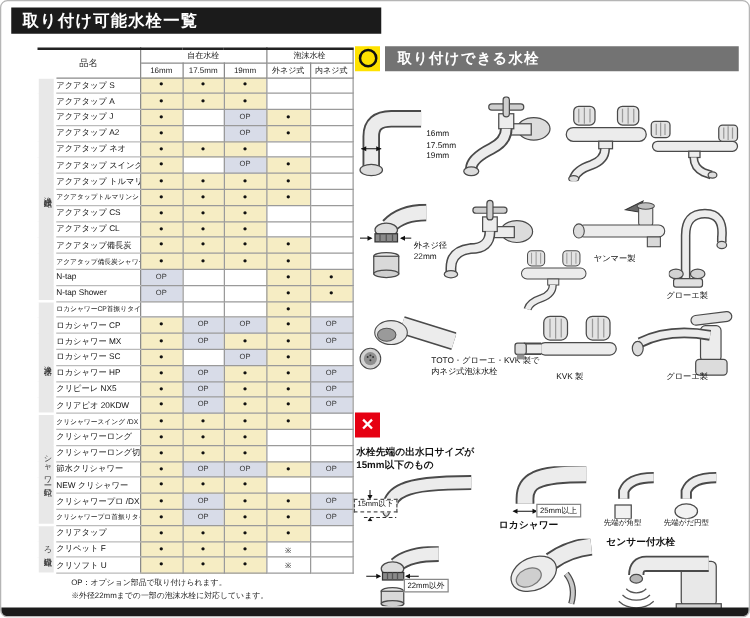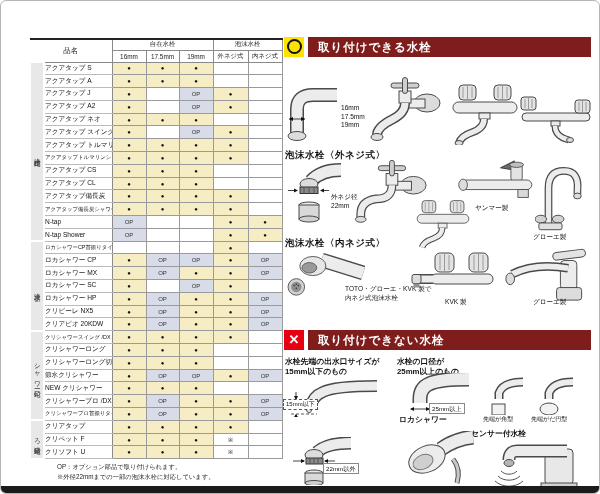--- a/index.html
+++ b/index.html
@@ -30,38 +30,39 @@
   .vc.dot { background:#f6edc4; }
   .vc.op  { background:#d8dce8; color:#333; }
   .notes { position:absolute; left:56px; top:461px; font-size:6.3px; color:#222; line-height:9.5px; }
 
   
   .sec-icon { position:absolute; width:20px; height:20px; box-sizing:border-box; }
   .ok-ic { left:283px; top:36px; background:#ffe200; }
   .ok-ic i { display:block; width:11px; height:11px; border:2.5px solid #111; border-radius:50%; margin:2px auto; }
   .ng-ic { left:283px; top:329px; background:#e60012; color:#fff; font-weight:bold;
            text-align:center; line-height:20px; font-size:13px; }
-  .sec-bar { position:absolute; height:20px; background:#7f1d1d; color:#fff; font-weight:bold;
+  .sec-bar { position:absolute; height:20px; background:#737373; color:#fff; font-weight:bold;
              font-size:11.5px; line-height:20px; padding-left:10px; box-sizing:border-box;
              width:283px; left:307px; letter-spacing:1px; }
   .ok-bar { top:36px; }  .ng-bar { top:329px; }
   .sub-h { position:absolute; font-size:9.5px; font-weight:bold; letter-spacing:.5px; }
   .cap { position:absolute; font-size:6.6px; line-height:8.5px; }
   .cap.b { font-weight:bold; font-size:7.8px; line-height:10px; }
   .dashed-box { position:absolute; border:1px dashed #555; font-size:6px; padding:0 2px;
                 background:#fff; line-height:9px; z-index:3; }
   .thin-box { position:absolute; border:1px solid #888; font-size:6.2px; padding:0 2px;
               background:#fff; line-height:9px; z-index:3; }
   .ill { position:absolute; }
 </style>
 </head>
 <body>
 
 <div class="page">
 
+  <div class="title-bar">取り付け可能水栓一覧</div>
 
   <div class="tbl">
     <table class="cmp">
       <colgroup>
         <col style="width:14px">
           <col style="width:68px">
           <col style="width:34px">
         <col style="width:33px">
           <col style="width:34px">
           <col style="width:35px">
@@ -399,21 +400,20 @@
     <rect x="56" y="7" width="15" height="13" rx="3" fill="#e3e3e3" stroke="#4a4a4a"></rect>
     <line x1="60" y1="9" x2="60" y2="18" stroke="#9a9a9a"></line>
       <line x1="63.5" y1="8" x2="63.5" y2="19" stroke="#9a9a9a"></line>
       <line x1="67" y1="9" x2="67" y2="18" stroke="#9a9a9a"></line>
     <rect x="32" y="28" width="9" height="5" fill="#ececec" stroke="#4a4a4a"></rect>
     <path d="M36 33 Q36 41 44 45 L50 47" fill="none" stroke="#4a4a4a" stroke-width="7"></path>
     <path d="M36 33 Q36 41 44 45 L50 47" fill="none" stroke="#ececec" stroke-width="4.5"></path>
     <ellipse cx="51" cy="47" rx="3.5" ry="2.5" fill="#dcdcdc" stroke="#4a4a4a"></ellipse>
   </svg>
 
-  <div class="sub-h" style="left:284px;top:148px">泡沫水栓〈外ネジ式〉</div>
 
   <svg class="ill" style="left:284px;top:162px" width="58" height="68" viewBox="0 0 58 68">
     <path d="M56 7 Q36 7 26 18" fill="none" stroke="#4a4a4a" stroke-width="14"></path>
     <path d="M56 7 Q36 7 26 18" fill="none" stroke="#ececec" stroke-width="11"></path>
     <ellipse cx="24" cy="21" rx="9" ry="5.5" fill="#dcdcdc" stroke="#4a4a4a"></ellipse>
     <rect x="15" y="24" width="18" height="6.5" fill="#8a8a8a" stroke="#333"></rect>
     <line x1="19" y1="24" x2="19" y2="30.5" stroke="#555"></line>
       <line x1="24" y1="24" x2="24" y2="30.5" stroke="#555"></line>
       <line x1="29" y1="24" x2="29" y2="30.5" stroke="#555"></line>
     <line x1="3" y1="27.5" x2="12" y2="27.5" stroke="#111" stroke-width="0.8"></line>
@@ -468,21 +468,20 @@
   <svg class="ill" style="left:534px;top:158px" width="54" height="72" viewBox="0 0 56 74">
     <path d="M14 70 L14 30 Q14 12 30 12 Q46 12 44 32 L44 36" fill="none" stroke="#4a4a4a" stroke-width="8"></path>
     <path d="M14 70 L14 30 Q14 12 30 12 Q46 12 44 32 L44 36" fill="none" stroke="#ececec" stroke-width="5.5"></path>
     <ellipse cx="44" cy="38" rx="4" ry="3" fill="#dcdcdc" stroke="#4a4a4a"></ellipse>
     <ellipse cx="6" cy="62" rx="6" ry="4" fill="#d2d2d2" stroke="#4a4a4a"></ellipse>
     <ellipse cx="24" cy="62" rx="6" ry="4" fill="#d2d2d2" stroke="#4a4a4a"></ellipse>
     <rect x="4" y="66" width="24" height="7" rx="2" fill="#e0e0e0" stroke="#4a4a4a"></rect>
   </svg>
   <div class="cap" style="left:532px;top:232px">グローエ製</div>
 
-  <div class="sub-h" style="left:284px;top:236px">泡沫水栓〈内ネジ式〉</div>
 
   <svg class="ill" style="left:284px;top:246px" width="80" height="52" viewBox="0 0 92 56">
     <path d="M90 28 L42 13" fill="none" stroke="#4a4a4a" stroke-width="17"></path>
     <path d="M90 28 L42 13" fill="none" stroke="#ececec" stroke-width="14"></path>
     <ellipse cx="32" cy="20" rx="15" ry="11" fill="#e6e6e6" stroke="#4a4a4a"></ellipse>
     <ellipse cx="28" cy="22" rx="8.5" ry="6" fill="#9a9a9a" stroke="#555"></ellipse>
     <circle cx="13" cy="44" r="9.5" fill="#d2d2d2" stroke="#4a4a4a"></circle>
     <circle cx="13" cy="44" r="6" fill="#8f8f8f"></circle>
     <circle cx="10.5" cy="42.5" r="0.9" fill="#333"></circle>
       <circle cx="15.5" cy="42.5" r="0.9" fill="#333"></circle>
@@ -515,29 +514,24 @@
     <rect x="58" y="4" width="34" height="8" rx="4" fill="#e3e3e3" stroke="#4a4a4a" transform="rotate(-7 75 8)"></rect>
     <rect x="66" y="14" width="17" height="30" rx="4" fill="#ececec" stroke="#4a4a4a"></rect>
     <path d="M74 22 Q40 16 16 28" fill="none" stroke="#4a4a4a" stroke-width="9"></path>
     <path d="M74 22 Q40 16 16 28" fill="none" stroke="#ececec" stroke-width="6"></path>
     <ellipse cx="14" cy="33" rx="4.5" ry="6" fill="#dcdcdc" stroke="#4a4a4a"></ellipse>
     <rect x="62" y="42" width="26" height="13" rx="3" fill="#dcdcdc" stroke="#4a4a4a"></rect>
   </svg>
   <div class="cap" style="left:532px;top:297px">グローエ製</div>
 
   <div class="sec-icon ng-ic">✕</div>
-  <div class="sec-bar ng-bar">取り付けできない水栓</div>
 
   <div class="cap b" style="left:284px;top:356px;width:110px">
     <div>水栓先端の出水口サイズが</div>
     <div>15mm以下のもの</div>
-  </div>
-  <div class="cap b" style="left:396px;top:356px;width:100px">
-    <div>水栓の口径が</div>
-    <div>25mm以上のもの</div>
   </div>
 
   <svg class="ill" style="left:290px;top:378px" width="88" height="38" viewBox="0 0 88 38">
     <path d="M86 7 Q44 7 32 13 Q22 17 20 27" fill="none" stroke="#4a4a4a" stroke-width="12"></path>
     <path d="M86 7 Q44 7 32 13 Q22 17 20 27" fill="none" stroke="#ececec" stroke-width="9"></path>
     <ellipse cx="18" cy="28" rx="3" ry="6" fill="#dcdcdc" stroke="#4a4a4a"></ellipse>
     <line x1="0" y1="21" x2="26" y2="21" stroke="#333" stroke-width="0.8" stroke-dasharray="3 2"></line>
     <line x1="0" y1="35" x2="26" y2="35" stroke="#333" stroke-width="0.8" stroke-dasharray="3 2"></line>
     <line x1="5" y1="13" x2="5" y2="20" stroke="#111" stroke-width="0.8"></line>
       <polygon points="5,21 3,17 7,17" fill="#111"></polygon>
@@ -562,21 +556,21 @@
   </svg>
   <svg class="ill" style="left:534px;top:376px" width="40" height="38" viewBox="0 0 40 38">
     <path d="M38 5 Q18 5 14 16 L14 22" fill="none" stroke="#4a4a4a" stroke-width="9"></path>
     <path d="M38 5 Q18 5 14 16 L14 22" fill="none" stroke="#ececec" stroke-width="6"></path>
     <ellipse cx="14" cy="32" rx="9" ry="6" fill="#f2f2f2" stroke="#4a4a4a"></ellipse>
   </svg>
   <div class="cap" style="left:482px;top:414px;font-size:6px">先端が角型</div>
   <div class="cap" style="left:530px;top:414px;font-size:6px">先端がだ円型</div>
 
   <div class="cap b" style="left:398px;top:414px">ロカシャワー</div>
-  <div class="cap b" style="left:470px;top:428px">センサー付水栓</div>
+  <div class="cap b" style="left:484px;top:428px">センサー付水栓</div>
 
   <svg class="ill" style="left:286px;top:436px" width="66" height="48" viewBox="0 0 66 48">
     <path d="M64 6 Q40 6 30 15" fill="none" stroke="#4a4a4a" stroke-width="13"></path>
     <path d="M64 6 Q40 6 30 15" fill="none" stroke="#ececec" stroke-width="10"></path>
     <ellipse cx="27" cy="18" rx="9" ry="5.5" fill="#dcdcdc" stroke="#4a4a4a"></ellipse>
     <rect x="19" y="21" width="17" height="6" fill="#8a8a8a" stroke="#333"></rect>
     <line x1="23" y1="21" x2="23" y2="27" stroke="#555"></line>
       <line x1="27" y1="21" x2="27" y2="27" stroke="#555"></line>
       <line x1="31" y1="21" x2="31" y2="27" stroke="#555"></line>
     <line x1="6" y1="24" x2="17" y2="24" stroke="#111" stroke-width="0.8"></line>

